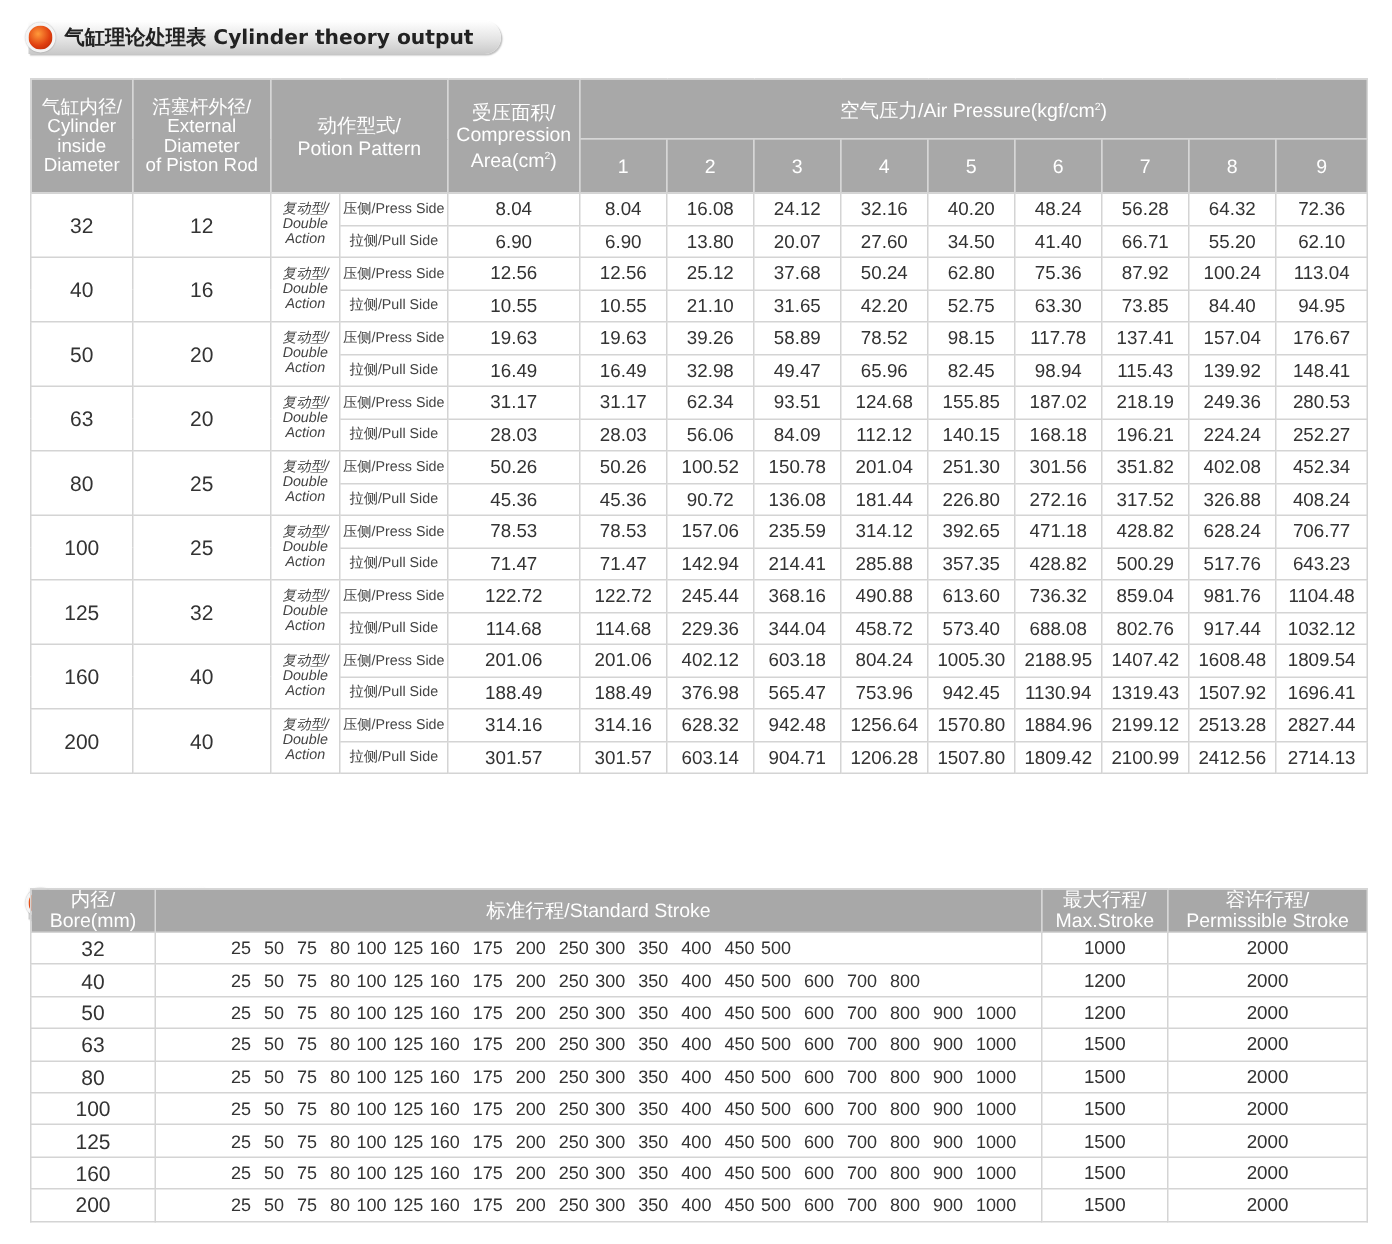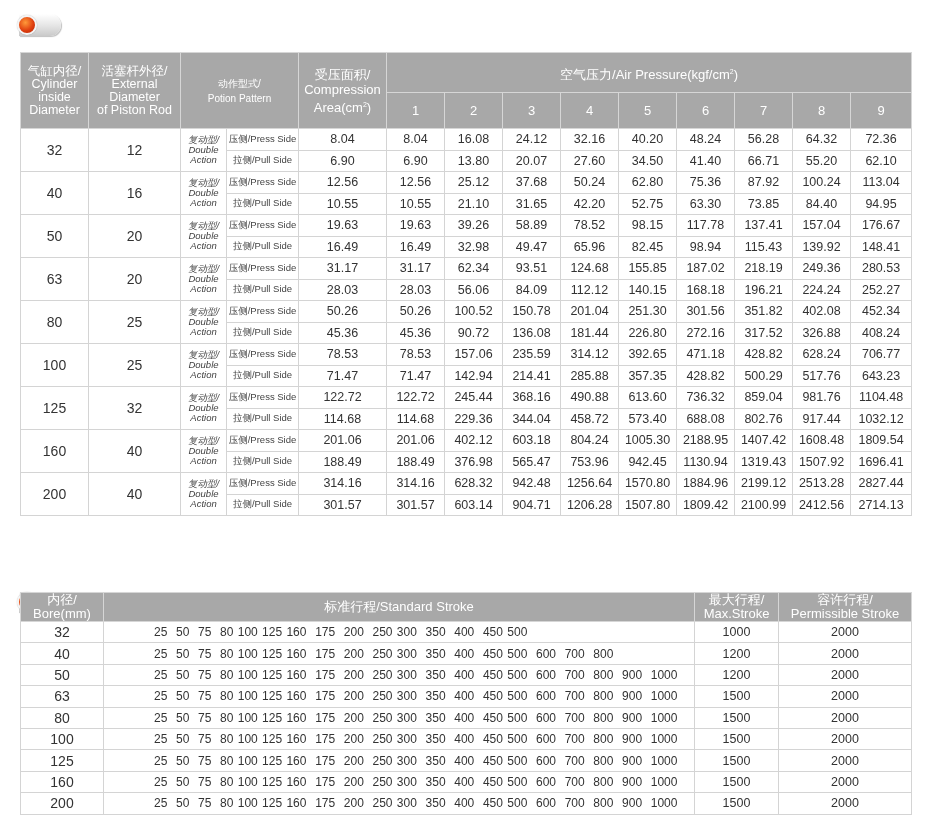--- a/index.html
+++ b/index.html
@@ -36,20 +36,21 @@
   #stroke td { font-size: 12.5px; height: 21.4px; }
   #stroke td.bore { font-size: 14px; }
   #stroke td.std { text-align: left; padding-left: 50px; font-size: 12px; letter-spacing: 0; word-spacing: 1px; white-space: nowrap; margin-top: 35px; }
   sup { font-size: 7px; vertical-align: 5px; }
 </style>
 </head>
 <body>
 
 <div class="section-title" style="top:14px;">
   <span class="dot"></span>
+  <span>气缸理论处理表 Cylinder theory output</span>
 </div>
 
 <table id="theory">
   <colgroup>
     <col style="width:68px">
       <col style="width:92px">
       <col style="width:46px">
       <col style="width:72px">
       <col style="width:88px">
     <col style="width:58px">
@@ -69,21 +70,21 @@
           <div>Cylinder</div>
           <div>inside</div>
           <div>Diameter</div>
       </th>
       <th rowspan="2">
         <div>活塞杆外径/</div>
           <div>External</div>
           <div>Diameter</div>
           <div>of Piston Rod</div>
       </th>
-      <th rowspan="2" colspan="2" style="font-size:10px;line-height:15px;text-align:center;">
+      <th rowspan="2" colspan="2" style="font-size:13px;line-height:15px;text-align:center;">
         <div>动作型式/</div>
           <div>Potion Pattern</div>
       </th>
       <th rowspan="2" style="font-size:13px;line-height:15px;">
         <div>受压面积/</div>
         <div>Compression</div>
         <div><span>Area(cm</span><sup>2</sup><span>)</span></div>
       </th>
       <th colspan="9" style="font-size:13px;">
         <span>空气压力/Air Pressure(kgf/cm</span><sup>2</sup><span>)</span>

